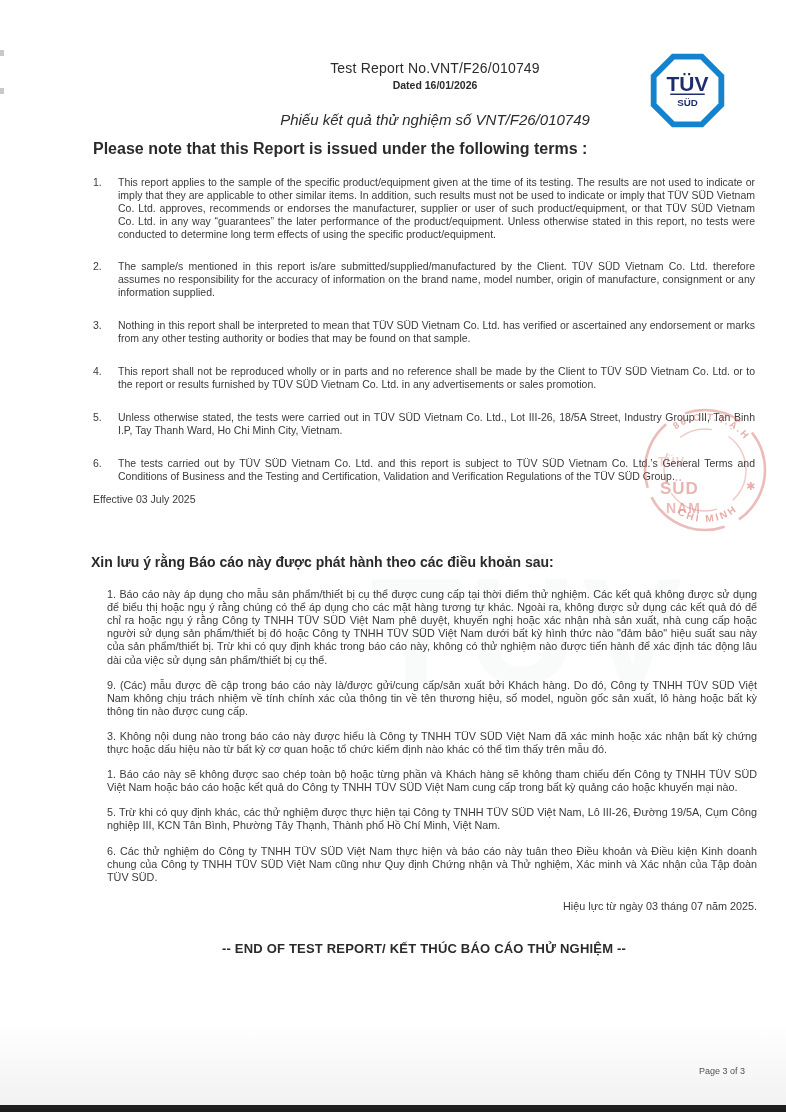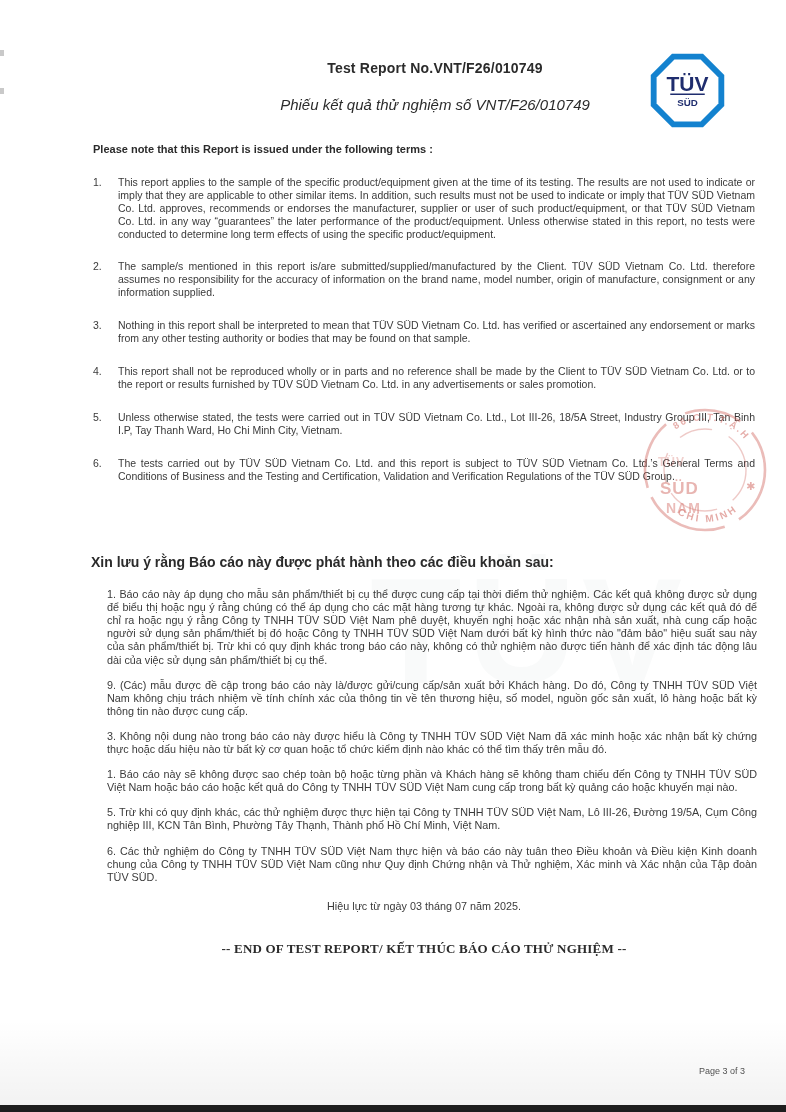--- a/index.html
+++ b/index.html
@@ -7,46 +7,46 @@
     width:786px;height:1112px;position:relative;overflow:hidden;
     background:#ffffff;
     font-family:"Liberation Sans","DejaVu Sans",sans-serif;
     color:#3a3a3a;
     -webkit-font-smoothing:antialiased;
   }
   .page{position:absolute;inset:0;}
 
   
   .header{position:absolute;top:60px;left:125px;right:41px;text-align:center;color:#2b2b2b;}
-  .header .title{font-size:14px;font-weight:bold;letter-spacing:.2px;}
+  .header .title{font-size:14px;font-weight:normal;letter-spacing:.2px;}
   .header .dated{font-size:10.5px;font-weight:bold;margin-top:3px;}
   .header .title-vi{font-size:15px;font-weight:normal;font-style:italic;margin-top:20px;}
   .header .dated-vi{font-size:10.5px;font-weight:bold;font-style:italic;margin-top:3px;}
 
   
   .logo{position:absolute;left:650px;top:53px;width:75px;height:75px;}
 
   
   .terms-en{position:absolute;top:143px;left:93px;right:31px;font-size:10.5px;line-height:12.9px;}
-  .terms-en .heading{font-weight:bold;color:#2b2b2b;font-size:11px;}
+  .terms-en .heading{font-weight:bold;color:#2b2b2b;font-size:16px;}
   .term{display:flex;margin-top:20px;}
   .term:first-of-type{margin-top:14px;}
   .term .num{width:25px;flex:0 0 25px;}
   .term .txt{flex:1;text-align:justify;}
   .effective-en{margin-top:11px;}
 
   
   .terms-vi{position:absolute;top:556px;left:91px;right:29px;font-size:10.8px;line-height:13.1px;}
   .terms-vi .heading{font-weight:bold;color:#2b2b2b;font-size:14px;margin:0 0 19px 0;}
   .terms-vi p{margin:0 0 12px 16px;text-align:justify;}
-  .terms-vi .effective-vi{margin-top:16px;text-align:center;}
+  .terms-vi .effective-vi{margin-top:16px;text-align:right;}
 
   
   .end-line{position:absolute;top:941px;left:93px;right:31px;text-align:center;
-    font-weight:bold;font-size:13px;color:#2b2b2b;letter-spacing:.2px;font-family:Liberation Serif, serif;}
+    font-weight:bold;font-size:13px;color:#2b2b2b;letter-spacing:.2px;}
 
   
   .page-number{position:absolute;top:1066px;right:41px;font-size:9px;color:#555;}
 
   
   .watermark{position:absolute;top:545px;left:370px;font-size:150px;font-weight:bold;
     color:rgba(90,100,125,0.035);letter-spacing:6px;pointer-events:none;}
 
   
   .stamp{position:absolute;left:630px;top:398px;width:150px;height:150px;opacity:.8;}
@@ -60,20 +60,21 @@
 </style>
 </head>
 <body>
 
 <div class="page">
 
   <div class="watermark">TÜV</div>
 
   <div class="header">
     <div class="title">Test Report No.VNT/F26/010749</div>
+    <div class="dated">Dated 16/01/2026</div>
     <div class="title-vi">Phiếu kết quả thử nghiệm số VNT/F26/010749</div>
   </div>
 
   <svg class="logo" viewBox="0 0 100 100">
     <polygon points="29.3,1 70.7,1 99,29.3 99,70.7 70.7,99 29.3,99 1,70.7 1,29.3" fill="#1382cf"></polygon>
     <polygon points="32.6,8.8 67.4,8.8 91.2,32.6 91.2,67.4 67.4,91.2 32.6,91.2 8.8,67.4 8.8,32.6" fill="#ffffff"></polygon>
     <text x="50" y="50" text-anchor="middle" font-family="Liberation Sans, sans-serif" font-size="28" font-weight="bold" fill="#1f2d6e">TÜV</text>
     <line x1="27" y1="55" x2="73" y2="55" stroke="#1f2d6e" stroke-width="2.2"></line>
     <text x="50" y="70" text-anchor="middle" font-family="Liberation Sans, sans-serif" font-size="13" font-weight="bold" fill="#1f2d6e">SÜD</text>
   </svg>
@@ -99,20 +100,21 @@
     </div>
     <div class="term">
       <span class="num">5.</span>
       <div class="txt">Unless otherwise stated, the tests were carried out in TÜV SÜD Vietnam Co. Ltd., Lot III-26, 18/5A Street, Industry Group III, Tan Binh I.P, Tay Thanh Ward, Ho Chi Minh City, Vietnam.</div>
     </div>
     <div class="term">
       <span class="num">6.</span>
       <div class="txt">The tests carried out by TÜV SÜD Vietnam Co. Ltd. and this report is subject to TÜV SÜD Vietnam Co. Ltd.’s General Terms and Conditions of Business and the Testing and Certification, Validation and Verification Regulations of the TÜV SÜD Group.</div>
     </div>
 
+    <div class="effective-en">Effective 03 July 2025</div>
   </div>
 
   <div class="terms-vi">
     <div class="heading">Xin lưu ý rằng Báo cáo này được phát hành theo các điều khoản sau:</div>
     <p>1. Báo cáo này áp dụng cho mẫu sản phẩm/thiết bị cụ thể được cung cấp tại thời điểm thử nghiệm. Các kết quả không được sử dụng để biểu thị hoặc ngụ ý rằng chúng có thể áp dụng cho các mặt hàng tương tự khác. Ngoài ra, không được sử dụng các kết quả đó để chỉ ra hoặc ngụ ý rằng Công ty TNHH TÜV SÜD Việt Nam phê duyệt, khuyến nghị hoặc xác nhận nhà sản xuất, nhà cung cấp hoặc người sử dụng sản phẩm/thiết bị đó hoặc Công ty TNHH TÜV SÜD Việt Nam dưới bất kỳ hình thức nào "đảm bảo" hiệu suất sau này của sản phẩm/thiết bị. Trừ khi có quy định khác trong báo cáo này, không có thử nghiệm nào được tiến hành để xác định tác động lâu dài của việc sử dụng sản phẩm/thiết bị cụ thể.</p>
     <p>9. (Các) mẫu được đề cập trong báo cáo này là/được gửi/cung cấp/sản xuất bởi Khách hàng. Do đó, Công ty TNHH TÜV SÜD Việt Nam không chịu trách nhiệm về tính chính xác của thông tin về tên thương hiệu, số model, nguồn gốc sản xuất, lô hàng hoặc bất kỳ thông tin nào được cung cấp.</p>
     <p>3. Không nội dung nào trong báo cáo này được hiểu là Công ty TNHH TÜV SÜD Việt Nam đã xác minh hoặc xác nhận bất kỳ chứng thực hoặc dấu hiệu nào từ bất kỳ cơ quan hoặc tổ chức kiểm định nào khác có thể tìm thấy trên mẫu đó.</p>
     <p>1. Báo cáo này sẽ không được sao chép toàn bộ hoặc từng phần và Khách hàng sẽ không tham chiếu đến Công ty TNHH TÜV SÜD Việt Nam hoặc báo cáo hoặc kết quả do Công ty TNHH TÜV SÜD Việt Nam cung cấp trong bất kỳ quảng cáo hoặc khuyến mại nào.</p>
     <p>5. Trừ khi có quy định khác, các thử nghiệm được thực hiện tại Công ty TNHH TÜV SÜD Việt Nam, Lô III-26, Đường 19/5A, Cụm Công nghiệp III, KCN Tân Bình, Phường Tây Thạnh, Thành phố Hồ Chí Minh, Việt Nam.</p>
     <p>6. Các thử nghiệm do Công ty TNHH TÜV SÜD Việt Nam thực hiện và báo cáo này tuân theo Điều khoản và Điều kiện Kinh doanh chung của Công ty TNHH TÜV SÜD Việt Nam cũng như Quy định Chứng nhận và Thử nghiệm, Xác minh và Xác nhận của Tập đoàn TÜV SÜD.</p>

